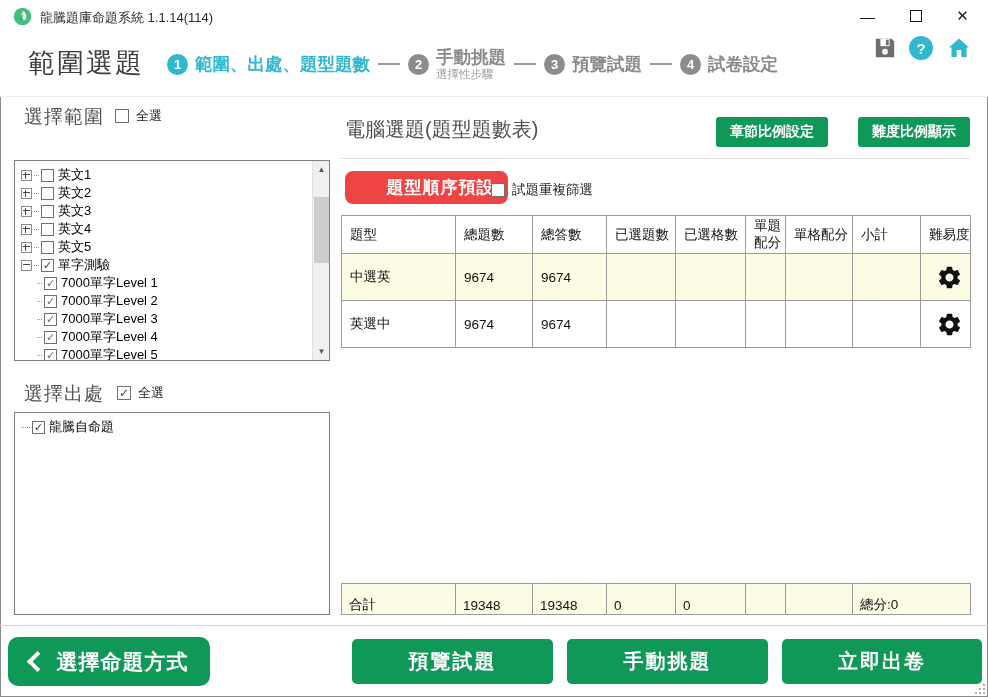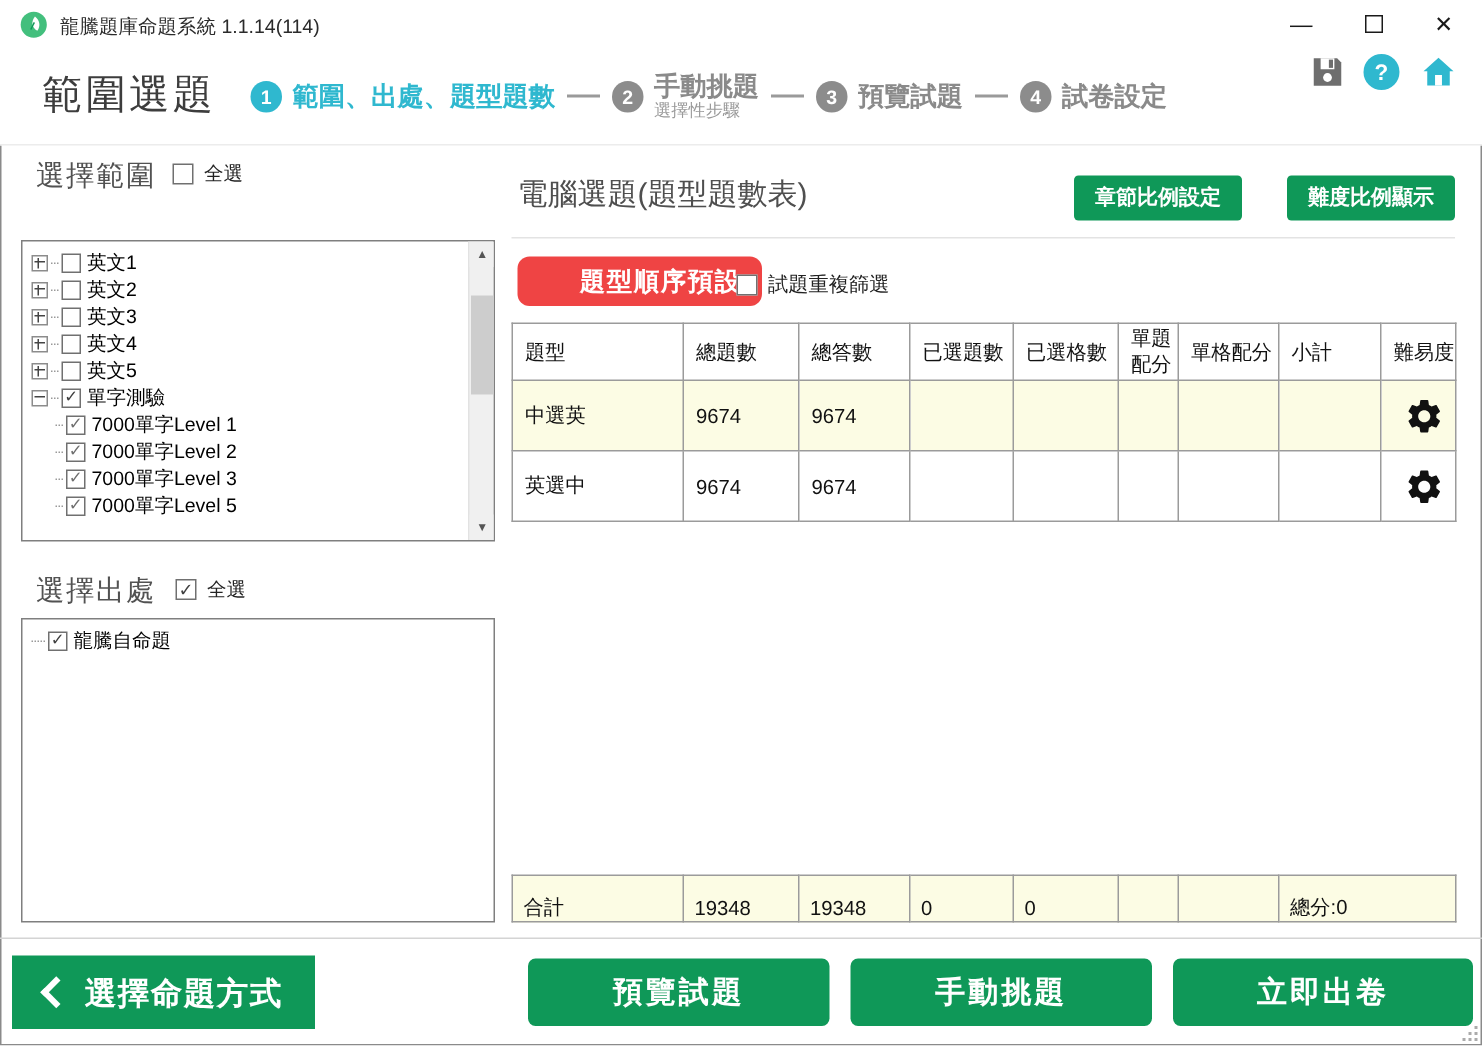--- a/index.html
+++ b/index.html
@@ -86,21 +86,21 @@
   tr.row-white td{background:#fff;}
   td.gear-cell{padding:0;text-align:center;vertical-align:middle;}
   .gear-svg{display:block;margin:0 auto;}
 
   table.totals{position:absolute;left:341px;top:583px;border-collapse:collapse;table-layout:fixed;}
   table.totals td{border:1px solid #9b9b9b;background:#fcfce4;font-size:13.5px;color:#111;height:27px;
     padding:12px 0 0 7px;box-sizing:border-box;}
 
   
   .bottom-divider{position:absolute;left:0;top:625px;width:100%;height:1px;background:#d4d4d4;}
-  .btn-back{left:8px;top:637px;width:202px;height:49px;font-size:21px;border-radius:0;gap:10px;letter-spacing:1px;}
+  .btn-back{left:8px;top:637px;width:202px;height:49px;font-size:21px;border-radius:10px;gap:10px;letter-spacing:1px;}
   .chevron-left{display:inline-block;width:11px;height:11px;border:solid #fff;border-width:0 0 4px 4px;
     transform:rotate(45deg);margin-right:2px;}
   .btn-preview{left:352px;top:639px;width:201px;height:45px;font-size:20px;border-radius:5px;letter-spacing:2px;}
   .btn-manual{left:567px;top:639px;width:201px;height:45px;font-size:20px;border-radius:5px;letter-spacing:2px;}
   .btn-generate{left:782px;top:639px;width:200px;height:45px;font-size:20px;border-radius:5px;letter-spacing:2px;}
   .grip{position:absolute;right:3px;bottom:3px;width:12px;height:12px;}
   .grip i{position:absolute;width:2px;height:2px;background:#ababab;}
   .grip i:nth-child(1){right:0;bottom:0;}
   .grip i:nth-child(2){right:0;bottom:4px;}
   .grip i:nth-child(3){right:4px;bottom:0;}
@@ -228,20 +228,26 @@
         <span class="indent1"></span>
           <span class="dots"></span>
         <span class="cb checked child-check"></span>
         <span>7000單字Level 2</span>
       </div>
       <div class="tree-row">
         <span class="indent1"></span>
           <span class="dots"></span>
         <span class="cb checked child-check"></span>
         <span>7000單字Level 3</span>
+      </div>
+      <div class="tree-row">
+        <span class="indent1"></span>
+          <span class="dots"></span>
+        <span class="cb checked child-check"></span>
+        <span>7000單字Level 4</span>
       </div>
       <div class="tree-row">
         <span class="indent1"></span>
           <span class="dots"></span>
         <span class="cb checked child-check"></span>
         <span>7000單字Level 5</span>
       </div>
     </div>
     <div class="vscroll">
       <div class="scroll-arrow scroll-up">▲</div>

